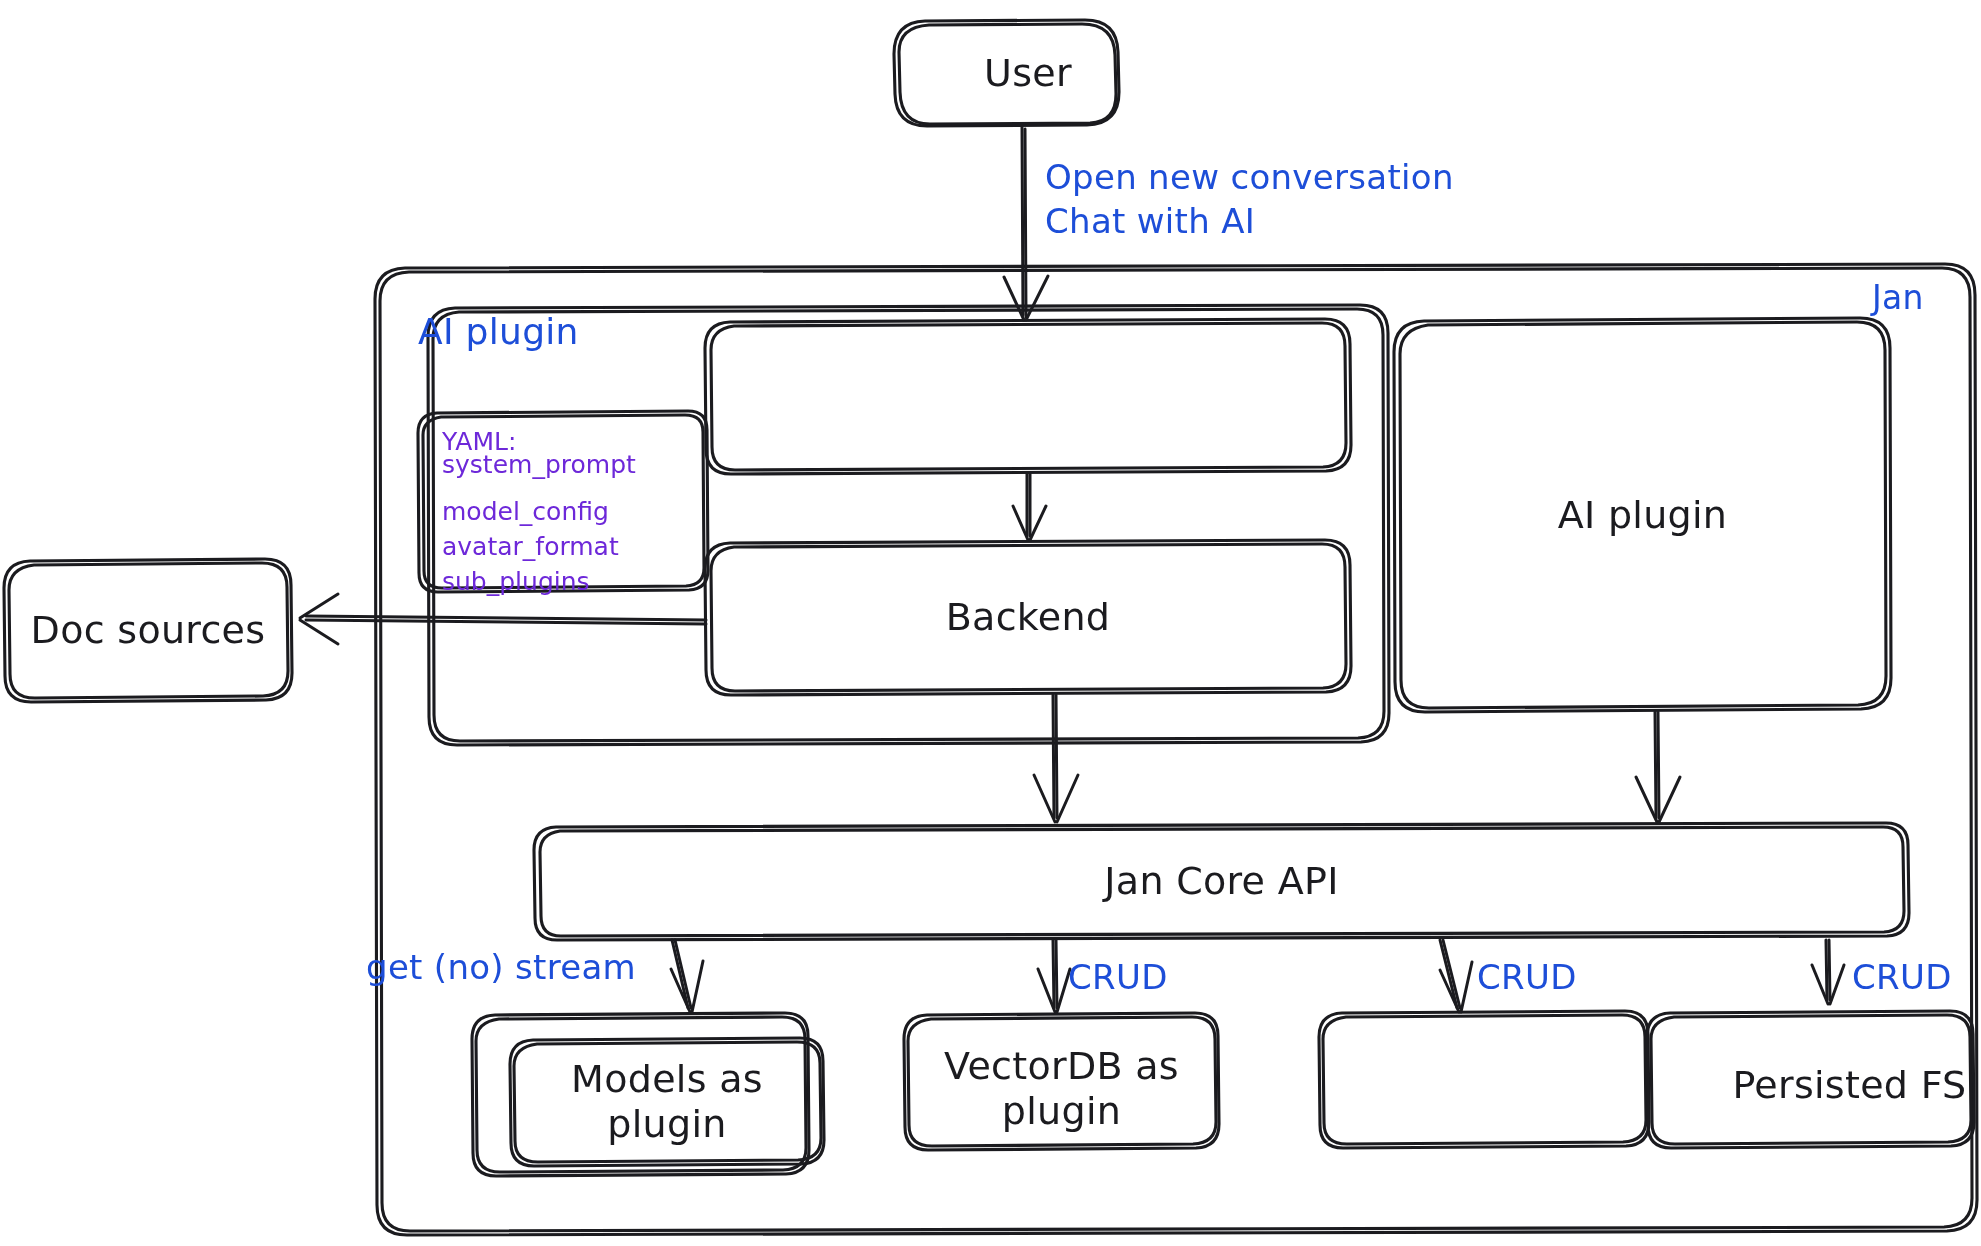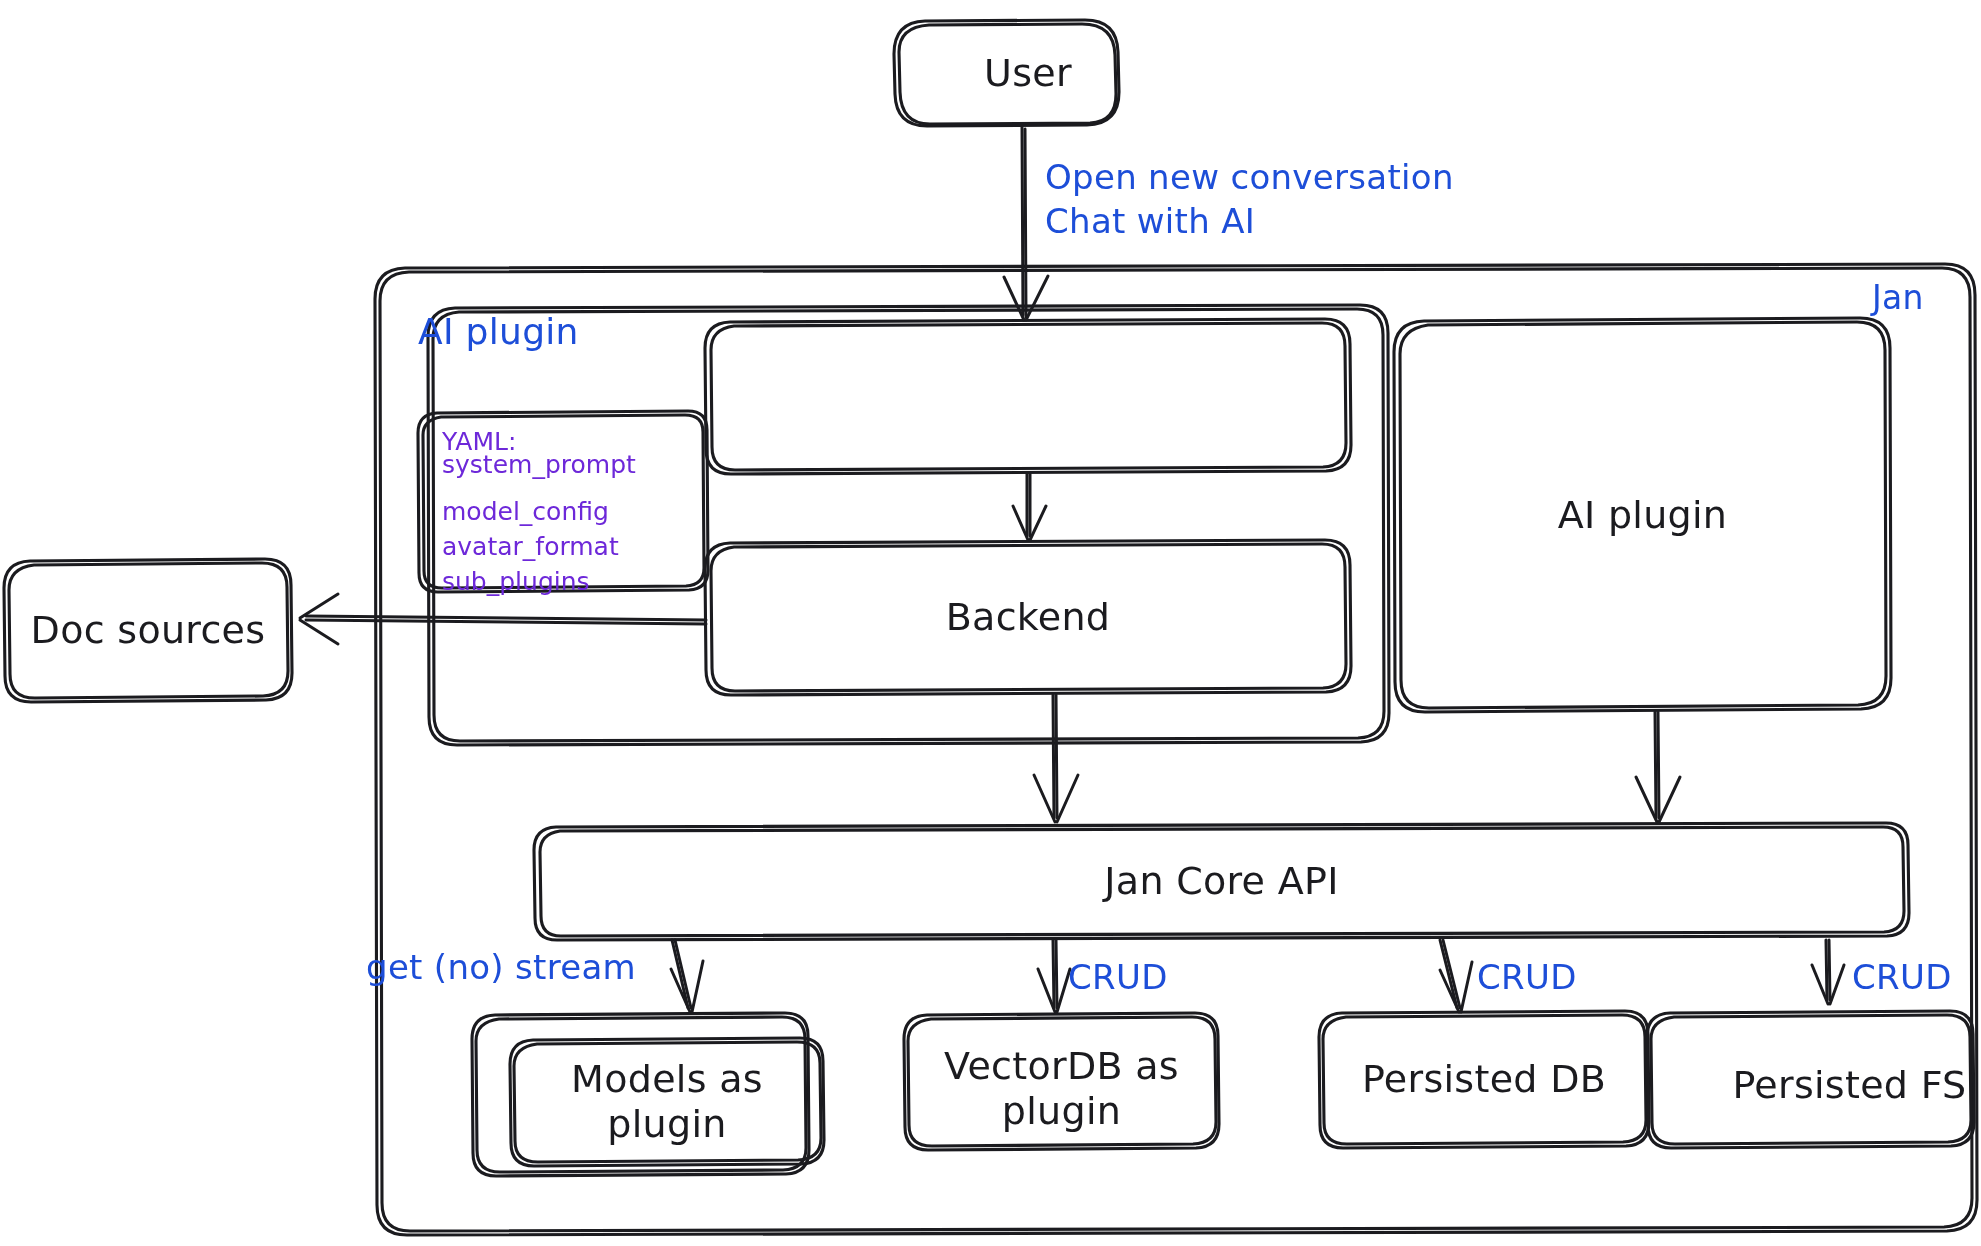--- a/index.html
+++ b/index.html
@@ -202,23 +202,20 @@
   <div class="node t-node" style="left:510px; top:1038px; width:314px; height:128px; white-space:pre-line;border-radius:6px;">
     <span>Models as
 plugin</span>
   </div>
 
   <div class="node t-node" style="left:904px; top:1013px; width:315px; height:151px; white-space:pre-line;">
     <span>VectorDB as
 plugin</span>
   </div>
 
-  <div class="node t-node" style="left:1319px; top:1011px; width:330px; height:137px;">
-    <span>Persisted DB</span>
-  </div>
 
   <div class="node t-node" style="left:1686px; top:1011px; width:327px; height:148px;">
     <span>Persisted FS</span>
   </div>
 
   <div class="label t-edge" style="left:1045px; top:155px;">Open new conversation
 Chat with AI</div>
 
   <div class="label t-edge" style="left:366px; top:945px;">get (no) stream</div>
 

